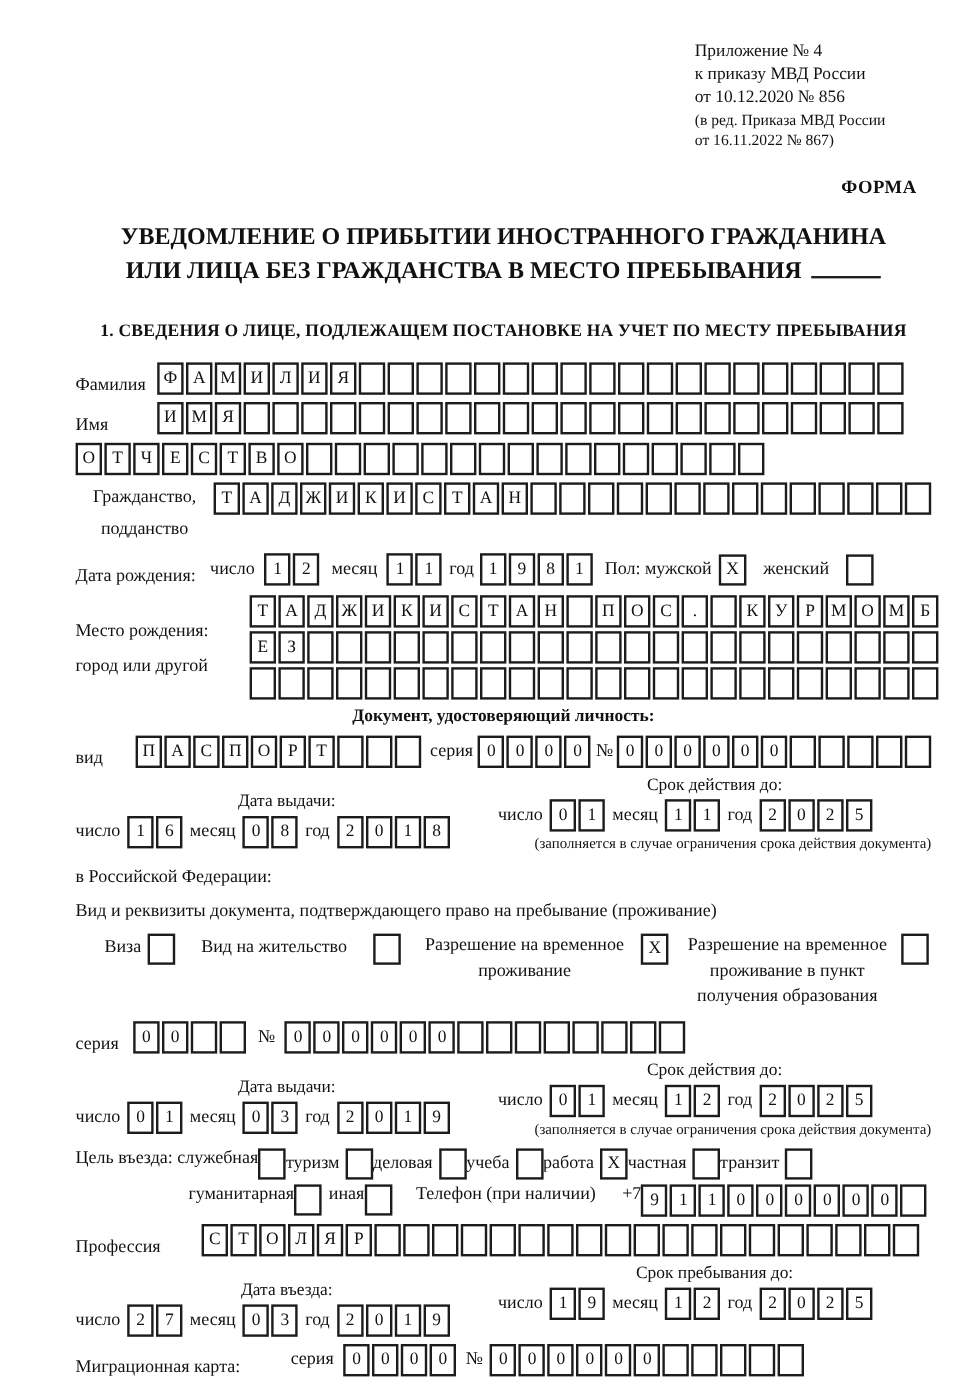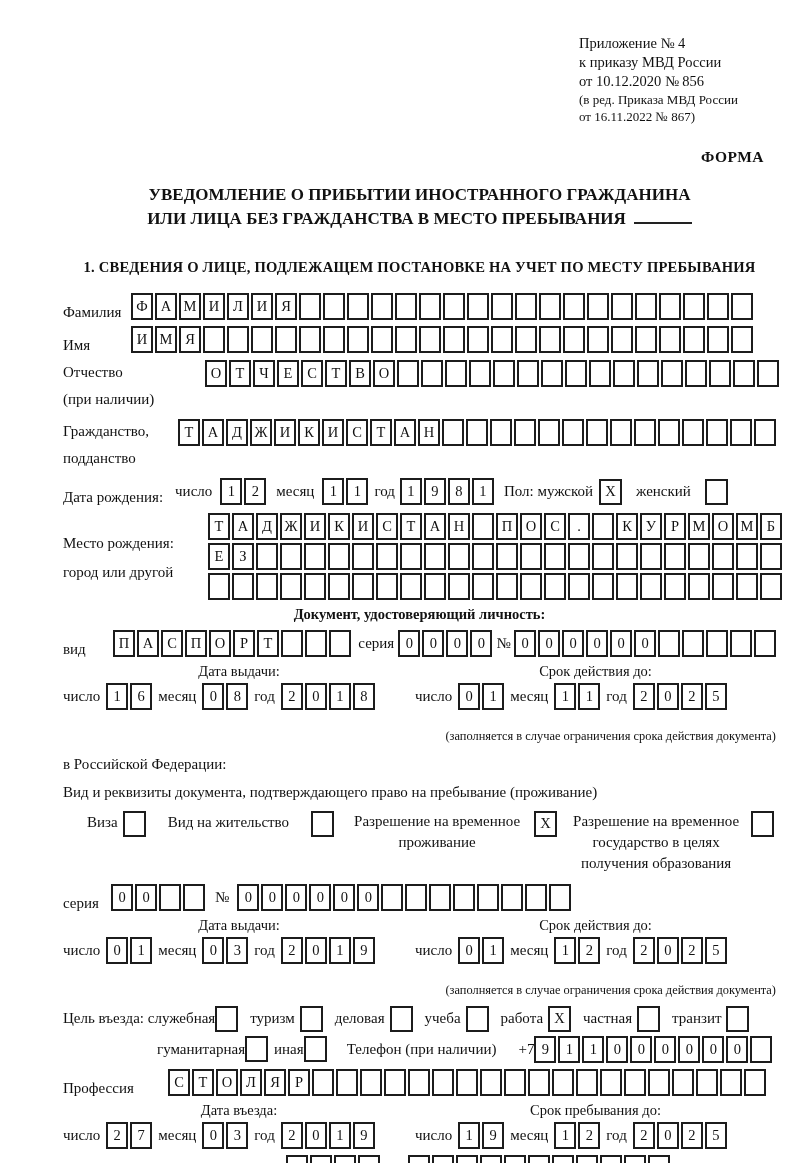--- a/index.html
+++ b/index.html
@@ -6,21 +6,21 @@
   html,body { background:#fff; }
   body {
     width:800px; height:1163px; overflow:hidden;
     font-family:"Liberation Serif","DejaVu Serif",serif;
     color:#111; font-size:15px;
     padding:34px 24px 0 63px;
   }
   .hdr-block { width:225px; margin-left:516px; line-height:1.3; font-size:14.5px; }
   .hdr-block .small { font-size:13px; line-height:1.35; }
   .forma { text-align:right; font-weight:bold; font-size:15.5px; margin:22px 12px 0 0; letter-spacing:.5px; }
-  .title { text-align:center; font-weight:bold; font-size:17px; margin-top:17px; line-height:1.45; }
+  .title { text-align:center; font-weight:bold; font-size:20px; margin-top:17px; line-height:1.45; }
   .blank-line { display:inline-block; width:58px; border-bottom:2px solid #222; height:14px; margin-left:8px; }
   .sec-heading { text-align:center; font-weight:bold; font-size:14.6px; margin-top:27px; letter-spacing:.2px; }
 
   .rows { margin-top:17px; }
   .row { display:flex; align-items:center; margin-bottom:5px; }
   .lbl { flex:none;margin-top:11px; }
   .lbl2 { line-height:1.75; }
   .cells { display:flex; gap:2px; flex:none; }
   .cell {
     flex:none; width:22px; height:27px; border:2px solid #1c1c1c;
@@ -31,31 +31,31 @@
     flex:none; width:23px; height:26px; border:2px solid #1c1c1c;
     display:flex; align-items:center; justify-content:center;
     font-size:14.5px; background:#fff;
   }
   .stack { display:flex; align-items:flex-start; margin-bottom:5px; }
   .stack .labels { flex:none; line-height:1.8; }
   .stack .boxcol { display:flex; flex-direction:column; gap:3px; }
   .center-bold { text-align:center; font-weight:bold; font-size:14.5px; margin:6px 0 7px 0; }
 
   .date-cols { display:flex; margin-top:4px; }
-  .date-col-l { width:352px; flex:none; }
+  .date-col-l { width:352px; flex:none;margin-top:14px; }
   .date-col-r { flex:1; }
   .date-head { text-align:center; font-size:14.5px; margin-bottom:3px; }
   .date-grp { display:flex; align-items:center; gap:6px; }
-  .note { font-size:12.4px; text-align:right; margin-top:19px; }
+  .note { font-size:12.4px; text-align:right; margin-top:3px; }
 
   .intro { line-height:1.9; margin-top:6px; }
   .permits { display:flex; align-items:flex-start; margin-top:4px; margin-bottom:10px; }
   .permits .plbl { text-align:center; line-height:1.4; }
-  .purpose { display:flex; align-items:center; gap:0; margin-top:8px; margin-bottom:4px; flex-wrap:nowrap;font-family:Liberation Serif, serif; }
-  .purpose .opt { display:flex; align-items:center; gap:5px;margin-left:12px; }
+  .purpose { display:flex; align-items:flex-start; gap:0; margin-top:8px; margin-bottom:4px; flex-wrap:nowrap;font-family:Liberation Serif, serif; }
+  .purpose .opt { display:flex; align-items:center; gap:5px; }
   .mt6 { margin-top:6px; }
 </style>
 </head>
 <body>
 
 <div class="hdr-block">
   <div>Приложение № 4</div>
   <div>к приказу МВД России</div>
   <div>от 10.12.2020 № 856</div>
   <div class="small">(в ред. Приказа МВД России</div>
@@ -130,24 +130,20 @@
         <span class="cell"></span>
         <span class="cell"></span>
         <span class="cell"></span>
         <span class="cell"></span>
         <span class="cell"></span>
         <span class="cell"></span>
       </span>
   </div>
 
   <div class="stack">
-    <div class="labels lbl2" style="width:142px;">
-      <div>Отчество</div>
-      <div>(при наличии)</div>
-    </div>
     <div class="boxcol" style="padding-top:1px;">
       <span class="cells">
           <span class="cell">О</span>
           <span class="cell">Т</span>
           <span class="cell">Ч</span>
           <span class="cell">Е</span>
           <span class="cell">С</span>
           <span class="cell">Т</span>
           <span class="cell">В</span>
           <span class="cell">О</span>
@@ -165,21 +161,21 @@
           <span class="cell"></span>
           <span class="cell"></span>
           <span class="cell"></span>
           <span class="cell"></span>
           <span class="cell"></span>
         </span>
     </div>
   </div>
 
   <div class="stack">
-    <div class="labels lbl2" style="width:115px;">
+    <div class="labels lbl2" style="width:115px;text-align:center;">
       <div>Гражданство,</div>
       <div>подданство</div>
     </div>
     <div class="boxcol" style="padding-top:1px;">
       <span class="cells">
           <span class="cell">Т</span>
           <span class="cell">А</span>
           <span class="cell">Д</span>
           <span class="cell">Ж</span>
           <span class="cell">И</span>
@@ -436,21 +432,21 @@
     <span style="width:20px;"></span>
     <span class="plbl">
       <span>Разрешение на временное</span><br>
       <span>проживание</span>
     </span>
     <span style="width:14px;"></span>
     <span class="chk">X</span>
     <span style="width:16px;"></span>
     <span class="plbl">
       <span>Разрешение на временное</span><br>
-      <span>государство в целях</span><br>
+      <span>проживание в пункт</span><br>
       <span>получения образования</span>
     </span>
     <span style="width:12px;"></span>
     <span class="chk"></span>
   </div>
 
   <div class="row">
     <span class="lbl" style="width:48px;">серия</span>
     <span class="cells">
         <span class="cell">0</span>

